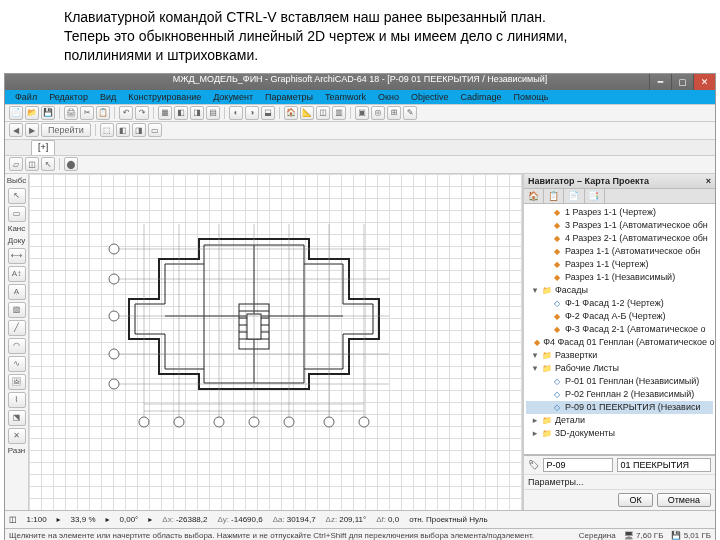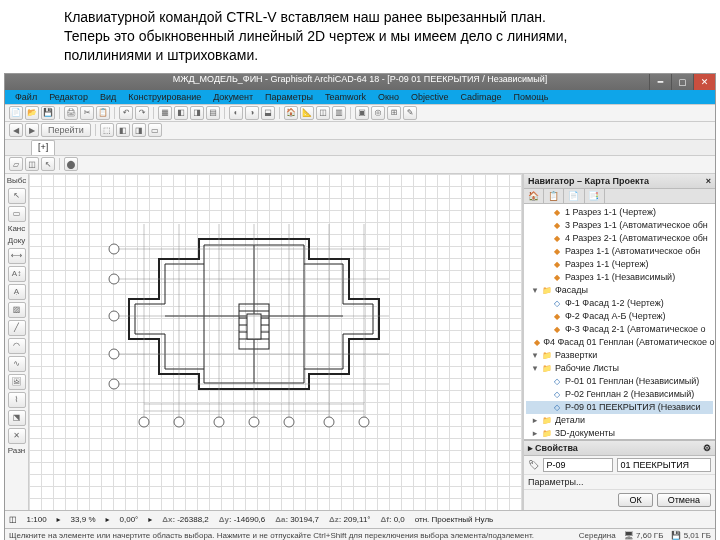--- a/index.html
+++ b/index.html
@@ -44,21 +44,21 @@
   .ico.blue { color:#3a77b8; }
   .ico.folder { color:#d6a84a; }
   .props { border-top: 1px solid #bbb; }
   .prop-row { display:flex; align-items:center; gap:4px; padding:2px 4px; border-bottom:1px solid #ddd;}
   .prop-row input { width: 70px; font-size: 9px; border:1px solid #aaa; padding:1px 2px;}
   .prop-btns { display:flex; justify-content:flex-end; gap:4px; padding:3px 4px;}
   .prop-btns button { font-size:9px; padding:1px 10px; border:1px solid #999; background:linear-gradient(#fff,#e4e4e4); border-radius:2px;}
   .infobar { display:flex; align-items:center; height:18px; border-top:1px solid #bbb; background:#f4f4f4; font-size:8px; padding:0 4px; gap:10px;}
   .hintbar { display:flex; align-items:center; height:14px; border-top:1px solid #bbb; background:#f4f4f4; font-size:8px; padding:0 4px; color:#444; justify-content:space-between;}
   .coord { display:flex; align-items:center; gap:2px; }
-  .coord b { font-weight:bold; color:#777;}
+  .coord b { font-weight:normal; color:#777;}
   .toptabs { display:flex; border-bottom:1px solid #ccc; background:#eee; padding-left:26px; height:16px;}
   .toptabs .ttab { border:1px solid #bbb; border-bottom:none; background:#fff; padding:1px 6px; font-size:9px; margin-right:-1px; border-radius:2px 2px 0 0;}
   .toolbar2 { display:flex; align-items:center; background:#f4f4f4; border-bottom:1px solid #ccc; padding:1px 4px; gap:2px; height:18px;}
 </style>
 </head>
 <body>
 
 <div class="caption">
   <div>Клавиатурной командой CTRL-V вставляем наш ранее вырезанный план.</div>
   <div>Теперь это обыкновенный линейный 2D чертеж и мы имеем дело с линиями,</div>
@@ -339,24 +339,20 @@
             <span>Детали</span>
           </div>
           <div class="tree-row">
             <span class="ind" style="width: 0px;"></span>
             <span class="tw">▸</span>
             <span class="ico folder">📁</span>
             <span>3D-документы</span>
           </div>
         </div>
       <div class="props">
-        <div class="panel-title">
-          <span>▸ <span>Свойства</span></span>
-          <span>⚙</span>
-        </div>
         <div class="prop-row">
           <span>🏷</span>
           <input value="P-09" style="">
           <input style="flex: 1 1 0%;" value="01 ПЕЕКРЫТИЯ">
         </div>
         <div class="prop-row" style="justify-content:flex-start">
           <span>Параметры...</span>
         </div>
         <div class="prop-btns">
           <button>ОК</button>

